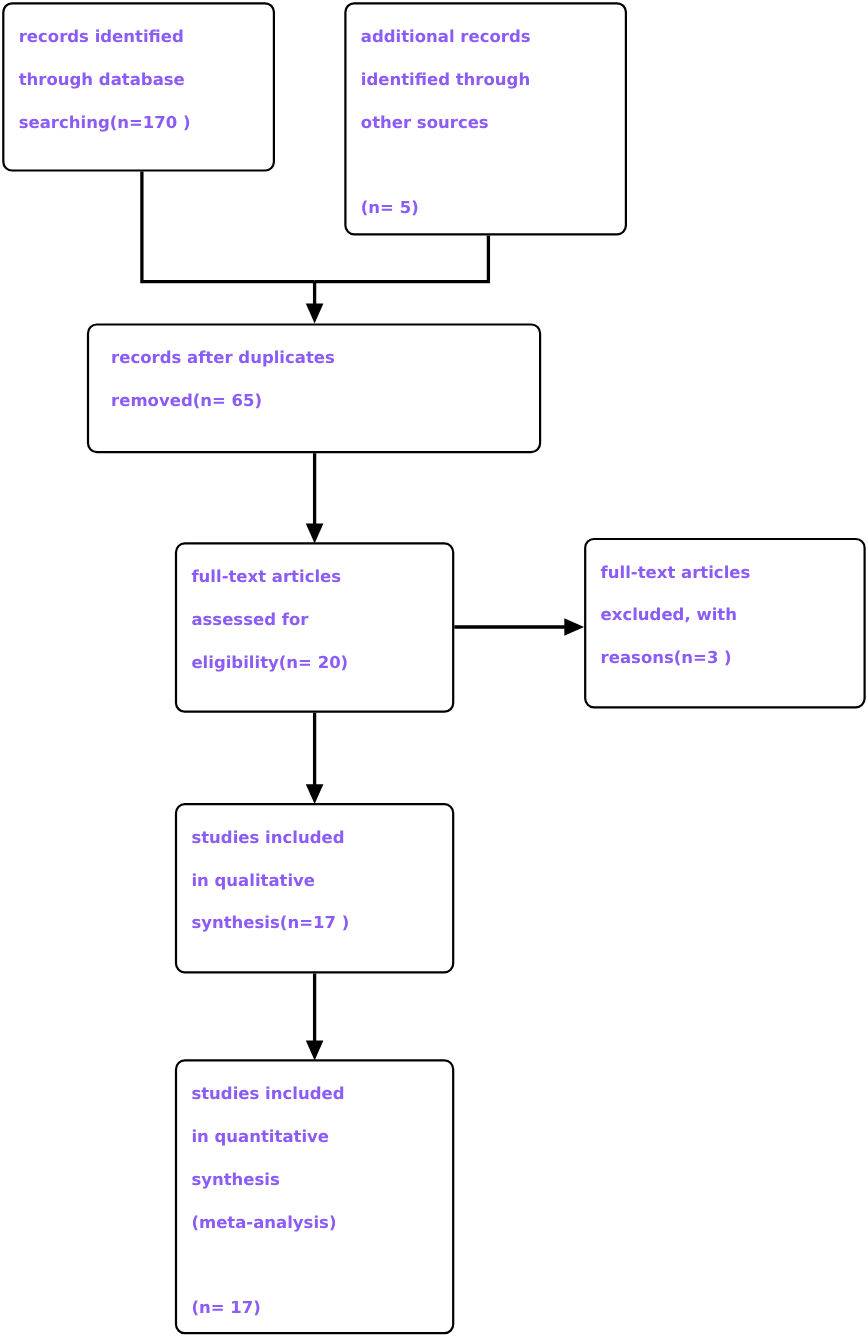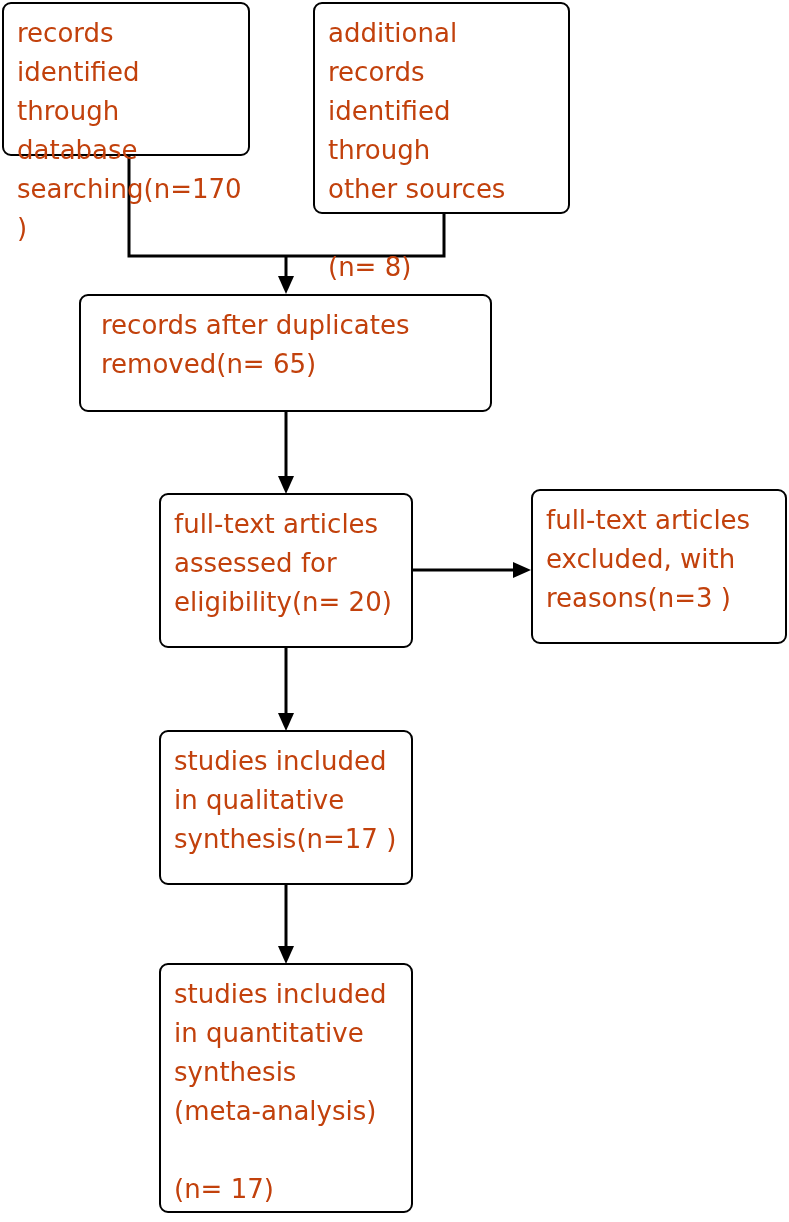--- a/index.html
+++ b/index.html
@@ -19,25 +19,26 @@
   }
   .node {
     position: absolute;
     box-sizing: border-box;
     border: 2px solid #000000;
     border-radius: 9px;
     background: #ffffff;
     padding: 10px 12px 8px 13px;
   }
   .node-text {
-    font-size: 26px;
+    font-size: 15px;
     line-height: 39px;
-    color: #c2410c;
+    color: #8b5cf6;
     white-space: pre-wrap;
     letter-spacing: 0px;
+    font-weight: bold;
   }
   .connectors {
     position: absolute;
     left: 0;
     top: 0;
     width: 789px;
     height: 1222px;
     pointer-events: none;
   }
   .conn-line {
@@ -81,21 +82,21 @@
     <div class="node-text">records identified
 through database
 searching(n=170 )</div>
   </div>
 
   <div class="node" style="left:313px; top:2px; width:257px; height:212px;">
     <div class="node-text">additional records
 identified through
 other sources
 
-(n= 8)</div>
+(n= 5)</div>
   </div>
 
   <div class="node" style="left:79px; top:294px; width:413px; height:118px;padding-left:20px;">
     <div class="node-text">records after duplicates
 removed(n= 65)</div>
   </div>
 
   <div class="node" style="left:159px; top:493px; width:254px; height:155px;">
     <div class="node-text">full-text articles
 assessed for

